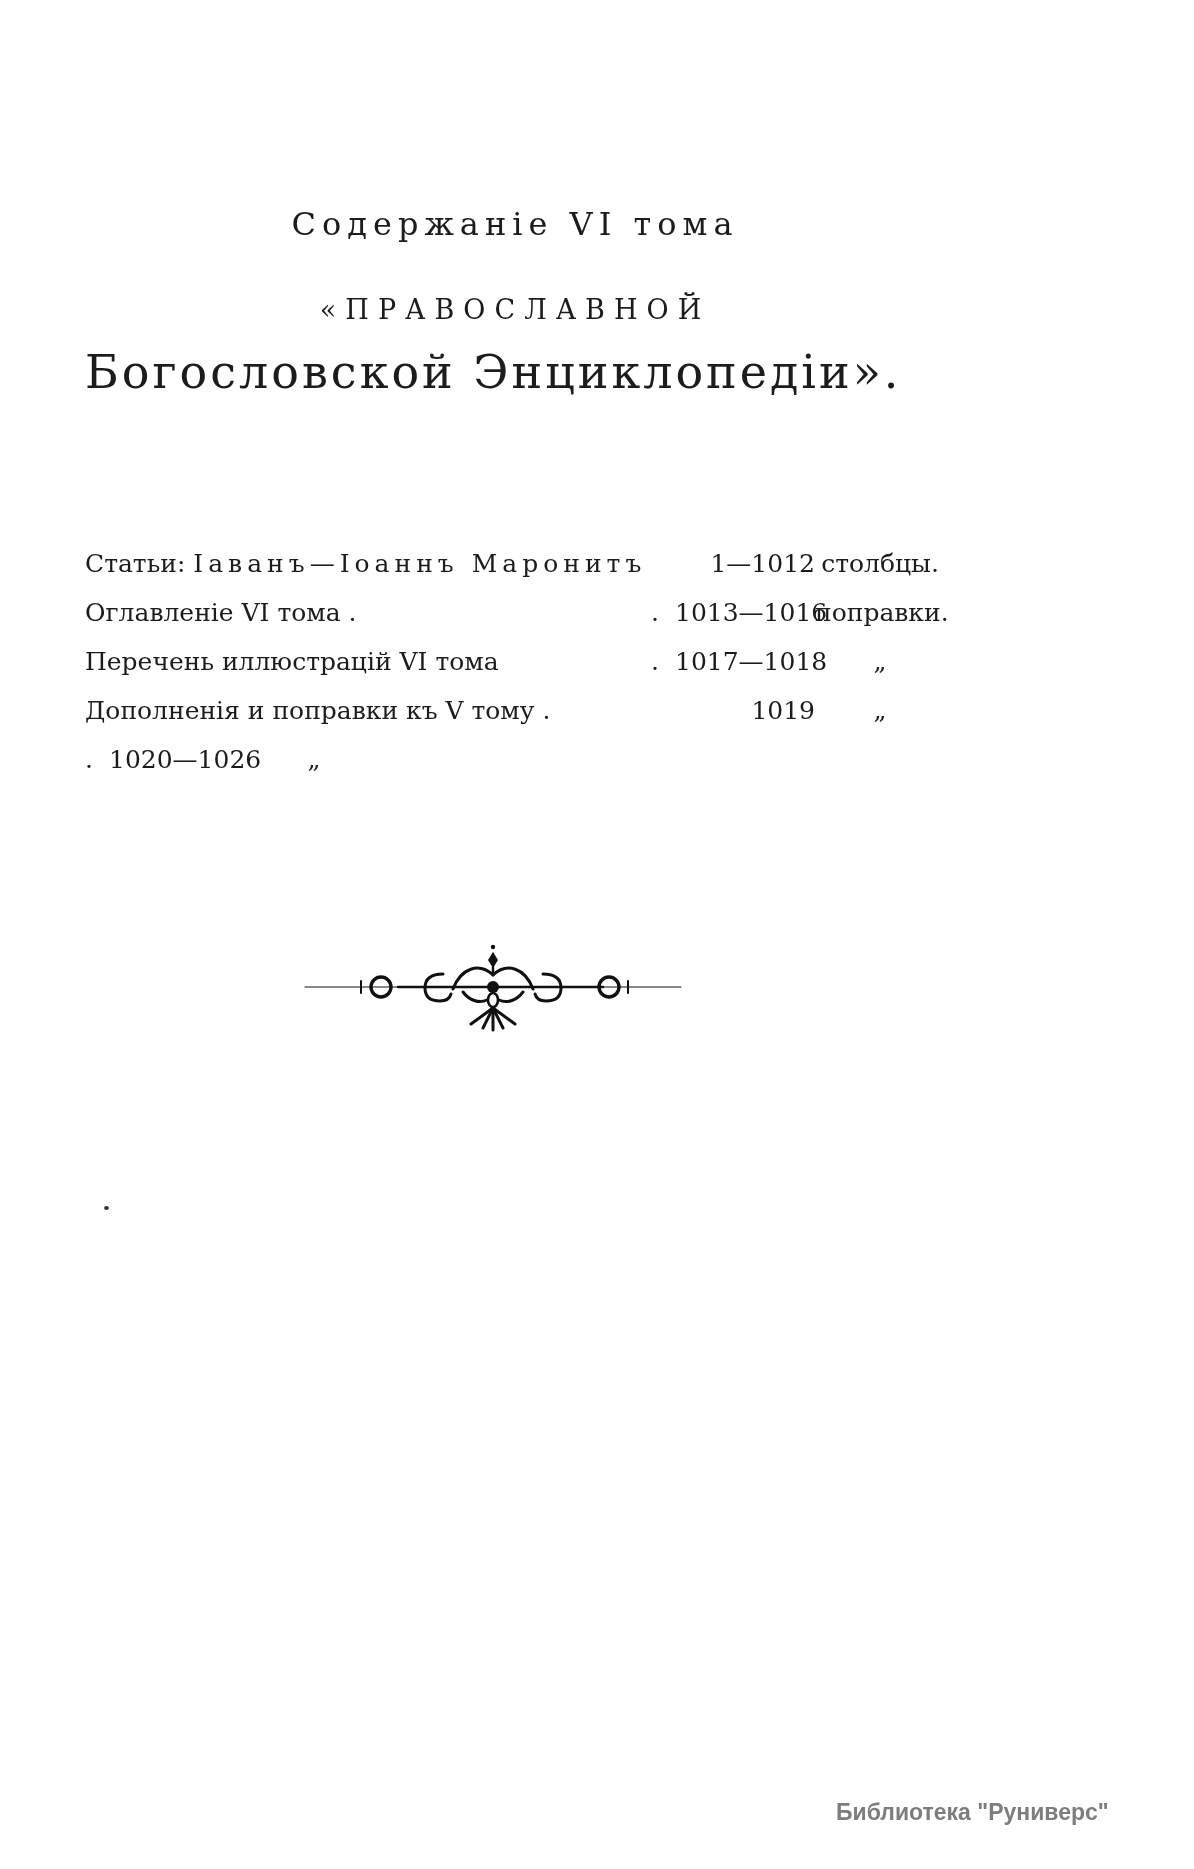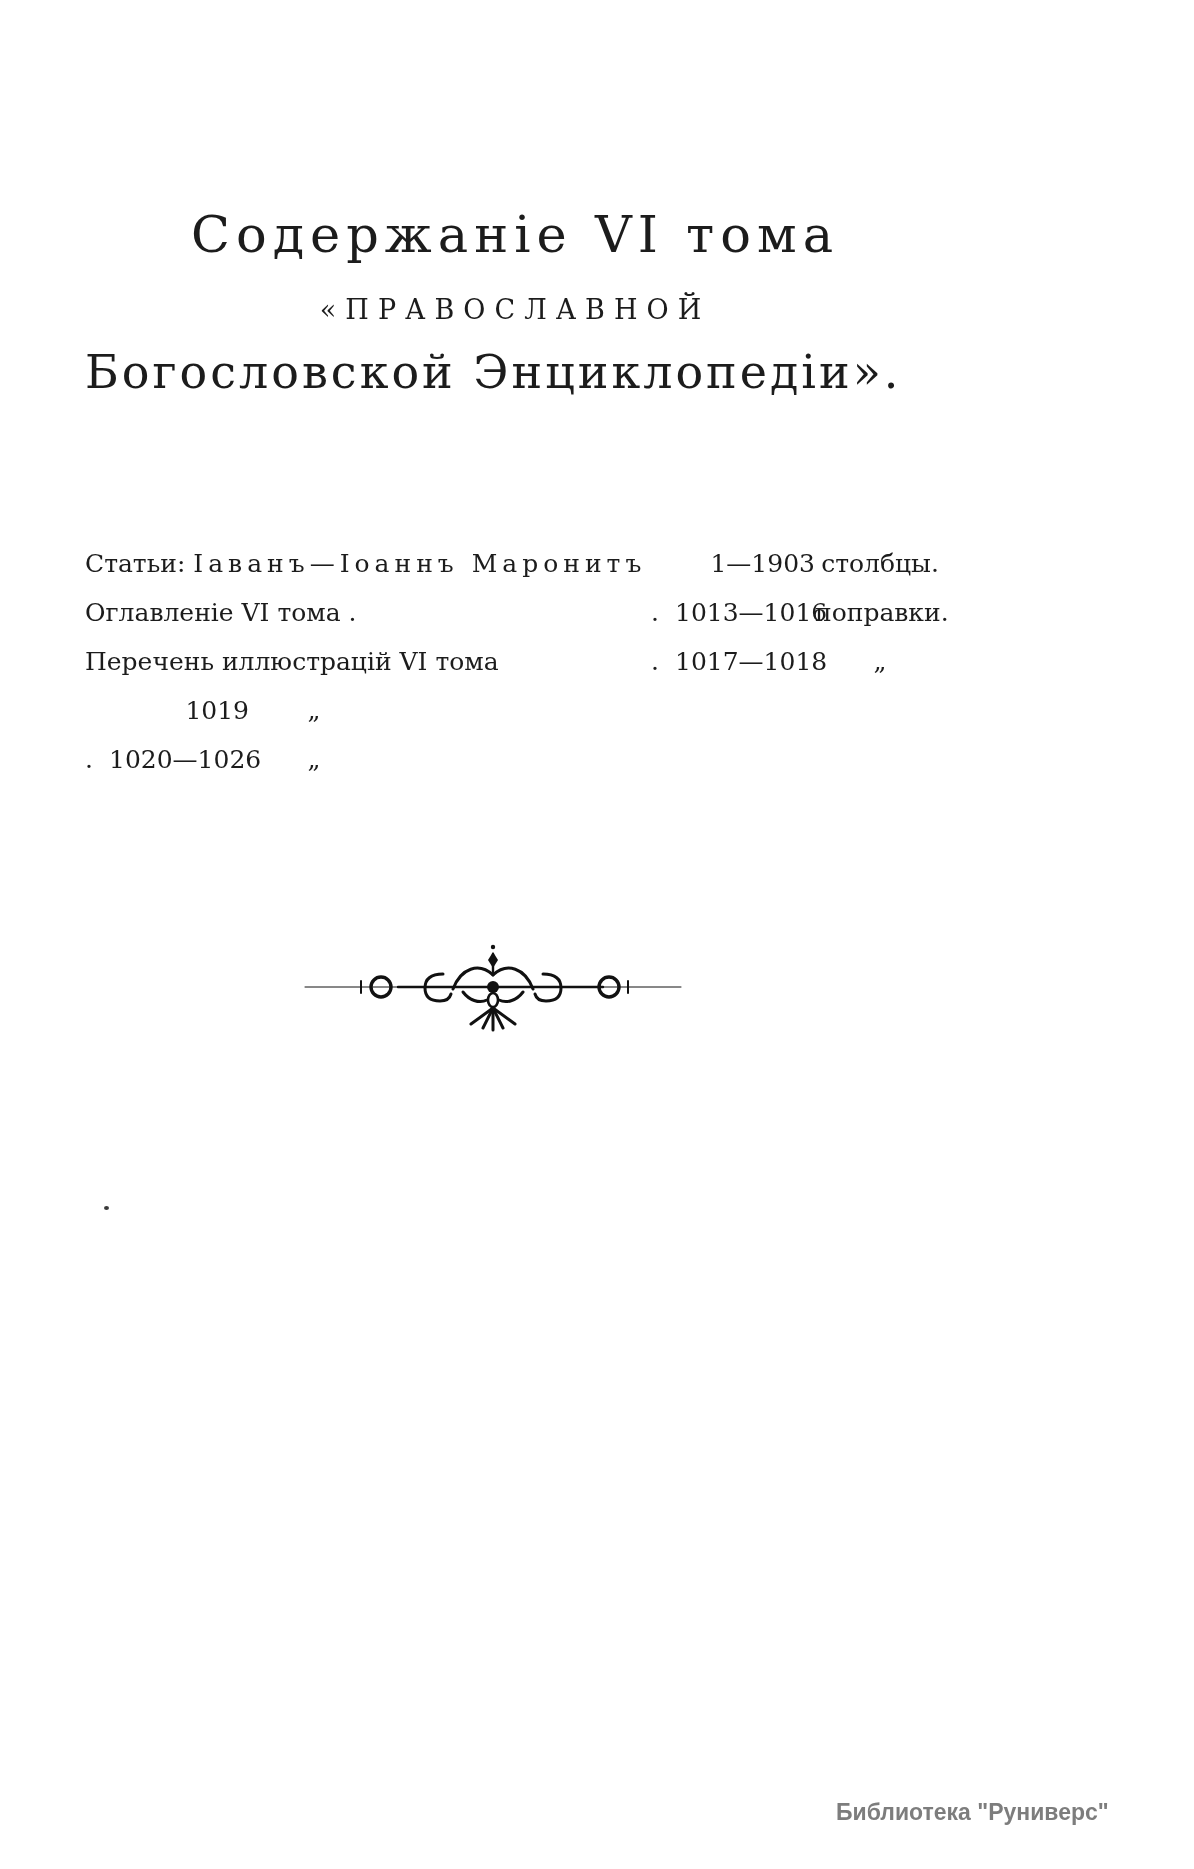--- a/index.html
+++ b/index.html
@@ -14,21 +14,21 @@
   }
   .inner{
     position:absolute;
     left:85px;top:0;
     width:860px;
   }
   .title-main{
     position:absolute;
     top:205px;left:0;width:100%;
     text-align:center;
-    font-size:51px;font-weight:400;
+    font-size:32px;font-weight:400;
     letter-spacing:6px;
     margin:0;
     white-space:nowrap;
   }
   .title-sub1{
     position:absolute;
     top:294px;left:0;width:100%;
     text-align:center;
     font-size:27px;
     letter-spacing:9px;
@@ -88,39 +88,40 @@
 
     <div class="title-sub1">«ПРАВОСЛАВНОЙ</div>
 
     <div class="title-sub2">Богословской Энциклопедіи».</div>
 
     <div class="toc">
 
       <div class="toc-row">
         <span class="toc-label"><span>Статьи: </span><span class="toc-spaced">Іаванъ—Іоаннъ Маронитъ</span></span>
         <span class="toc-dot"></span>
-        <span class="toc-num">1—1903</span>
+        <span class="toc-num">1—1012</span>
         <span class="toc-unit">столбцы.</span>
       </div>
 
       <div class="toc-row">
         <span class="toc-label">Оглавленіе VI тома .</span>
         <span class="toc-dot">.</span>
         <span class="toc-num">1013—1016</span>
         <span class="toc-unit">поправки.</span>
       </div>
 
       <div class="toc-row">
         <span class="toc-label">Перечень иллюстрацій VI тома</span>
         <span class="toc-dot">.</span>
         <span class="toc-num">1017—1018</span>
         <span class="toc-unit">„</span>
       </div>
 
       <div class="toc-row">
+        <span class="toc-label">Дополненія и поправки къ V тому .</span>
         <span class="toc-dot"></span>
         <span class="toc-num">1019</span>
         <span class="toc-unit">„</span>
       </div>
 
       <div class="toc-row">
         <span class="toc-dot">.</span>
         <span class="toc-num">1020—1026</span>
         <span class="toc-unit">„</span>
       </div>

